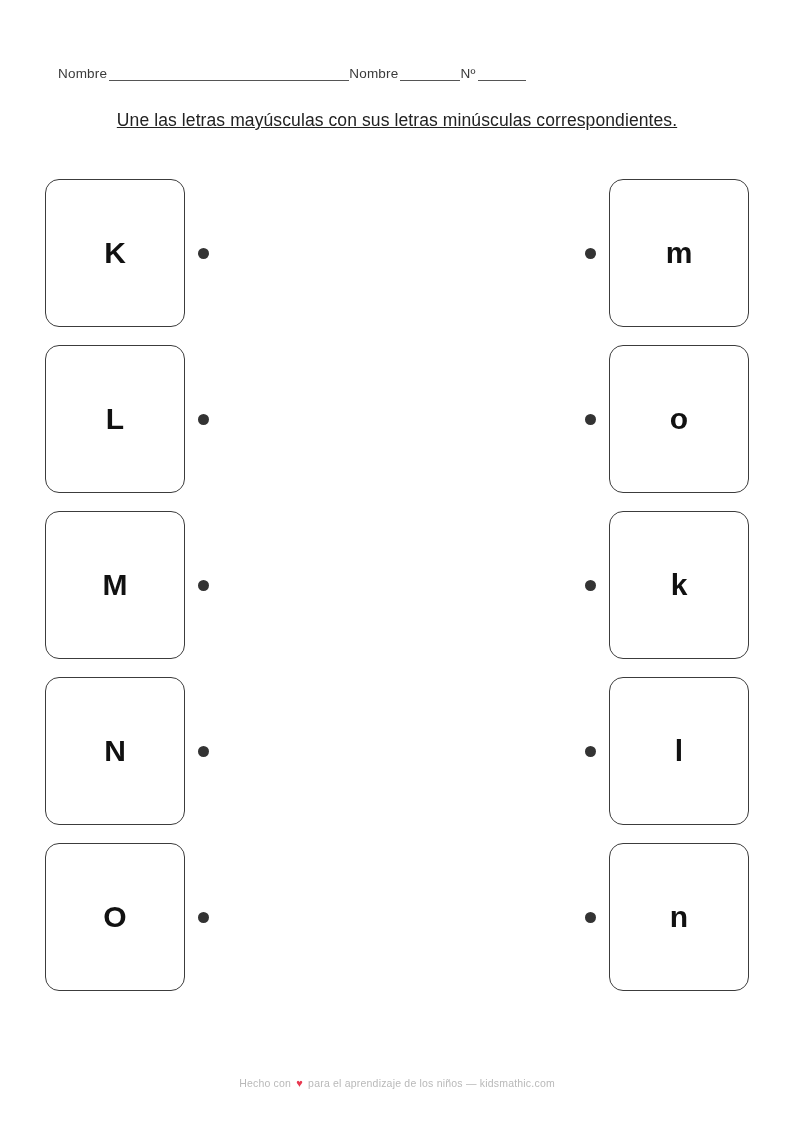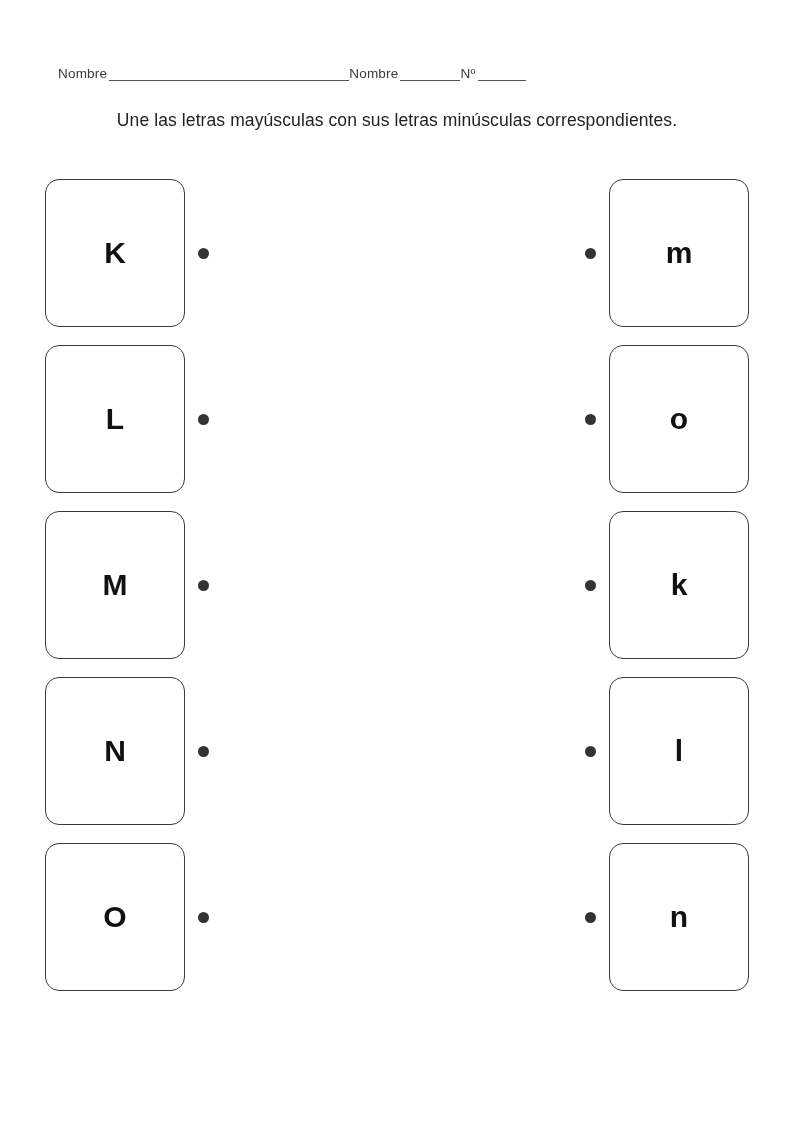--- a/index.html
+++ b/index.html
@@ -58,20 +58,21 @@
   
   .instruction {
     position: absolute;
     top: 110px;
     left: 0;
     width: 794px;
     text-align: center;
     font-size: 17.5px;
     color: #222;
     letter-spacing: .1px;
+    text-decoration: underline;
   }
 
   
   .match-area {
     position: absolute;
     top: 170px;
     left: 0;
     width: 794px;
   }
   .row {
@@ -231,14 +232,19 @@
       <div class="side side-right">
         <div class="card">
           <span class="letter">n</span>
         </div>
         <span class="dot"></span>
       </div>
     </div>
 
   </div>
 
+  <div class="footer">
+    <span>Hecho con</span>
+    <span class="heart">♥</span>
+    <span>para el aprendizaje de los niños — kidsmathic.com</span>
+  </div>
 
 </div>
 
 </body></html>

